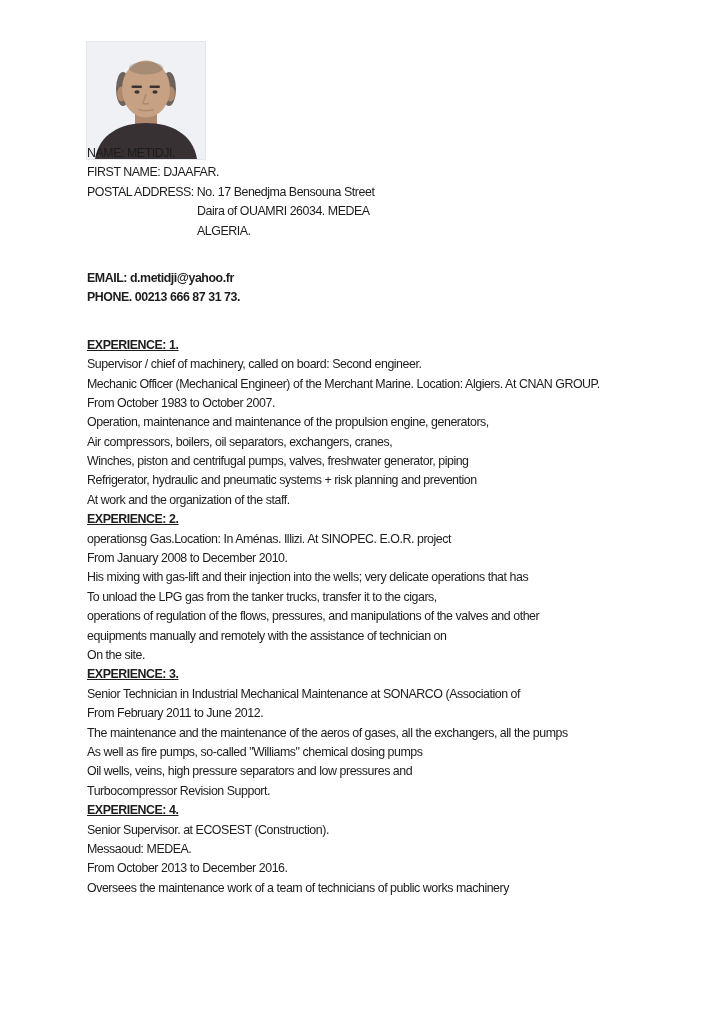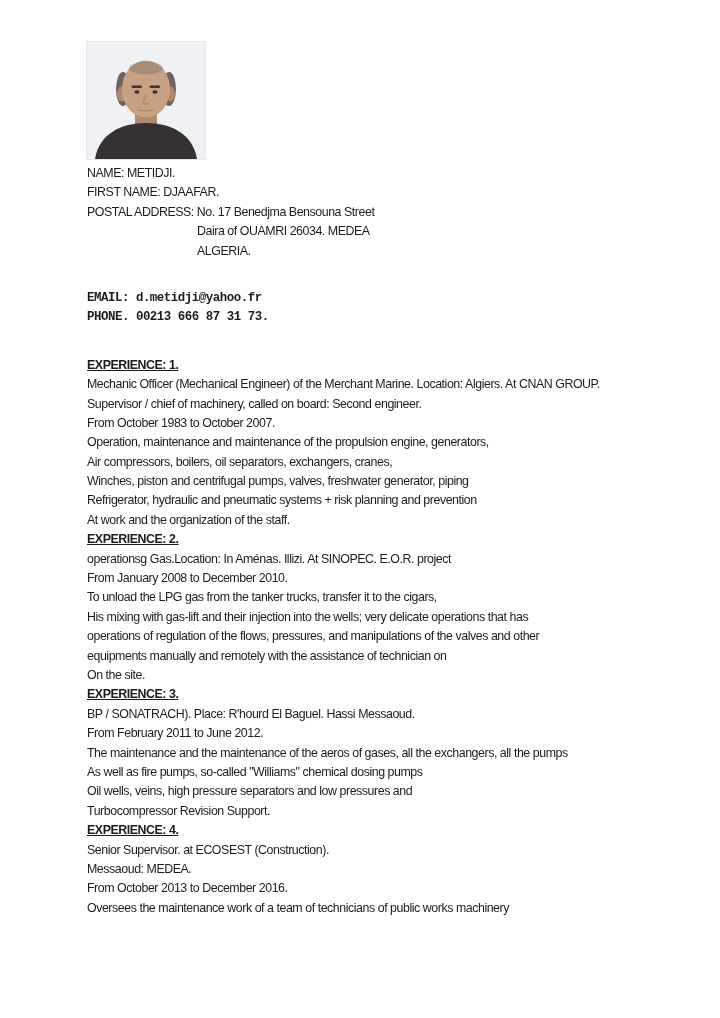--- a/index.html
+++ b/index.html
@@ -22,32 +22,32 @@
     left: 87px;
     top: 42px;
     width: 118px;
     height: 117px;
     outline: 1px solid #e4e7ec;
   }
   .photo svg { display: block; width: 100%; height: 100%; }
   .doc {
     position: absolute;
     left: 87px;
-    top: 164px;
+    top: 144px;
     width: 630px;
     font-size: 12.4px;
     line-height: 19.4px;
     letter-spacing: -0.45px;
   }
   .line {
     white-space: nowrap;
     height: 19.4px;
   }
   .line.indent { padding-left: 110px; }
-  .line.bold { font-weight: bold; font-family: Liberation Mono, monospace; }
+  .line.bold { font-weight: bold; }
   .line.heading {
     font-weight: bold;
     text-decoration: underline;
   }
   .gap { height: 28px; }
 </style>
 </head>
 <body>
 
 <div class="page">
@@ -87,38 +87,38 @@
       <div class="line normal">NAME: METIDJI.</div>
       <div class="line normal">FIRST NAME: DJAAFAR.</div>
       <div class="line normal">POSTAL ADDRESS: No. 17 Benedjma Bensouna Street</div>
       <div class="line indent">Daira of OUAMRI 26034. MEDEA</div>
       <div class="line indent">ALGERIA.</div>
       <div class="gap"></div>
       <div class="line bold">EMAIL: d.metidji@yahoo.fr</div>
       <div class="line bold">PHONE. 00213 666 87 31 73.</div>
       <div class="gap"></div>
       <div class="line heading">EXPERIENCE: 1.</div>
+      <div class="line normal">Supervisor / chief of machinery, called on board: Second engineer.</div>
       <div class="line normal">Mechanic Officer (Mechanical Engineer) of the Merchant Marine. Location: Algiers. At CNAN GROUP.</div>
-      <div class="line normal">Supervisor / chief of machinery, called on board: Second engineer.</div>
       <div class="line normal">From October 1983 to October 2007.</div>
       <div class="line normal">Operation, maintenance and maintenance of the propulsion engine, generators,</div>
       <div class="line normal">Air compressors, boilers, oil separators, exchangers, cranes,</div>
       <div class="line normal">Winches, piston and centrifugal pumps, valves, freshwater generator, piping</div>
       <div class="line normal">Refrigerator, hydraulic and pneumatic systems + risk planning and prevention</div>
       <div class="line normal">At work and the organization of the staff.</div>
       <div class="line heading">EXPERIENCE: 2.</div>
       <div class="line normal">operationsg Gas.Location: In Aménas. Illizi. At SINOPEC. E.O.R. project</div>
       <div class="line normal">From January 2008 to December 2010.</div>
+      <div class="line normal">His mixing with gas-lift and their injection into the wells; very delicate operations that has</div>
       <div class="line normal">To unload the LPG gas from the tanker trucks, transfer it to the cigars,</div>
-      <div class="line normal">His mixing with gas-lift and their injection into the wells; very delicate operations that has</div>
       <div class="line normal">operations of regulation of the flows, pressures, and manipulations of the valves and other</div>
       <div class="line normal">equipments manually and remotely with the assistance of technician on</div>
       <div class="line normal">On the site.</div>
       <div class="line heading">EXPERIENCE: 3.</div>
-      <div class="line normal">BP / SONATRACH). Place: R'hourd El Baguel. Hassi Messaoud.</div>
+      <div class="line normal">Senior Technician in Industrial Mechanical Maintenance at SONARCO (Association of</div>
       <div class="line normal">From February 2011 to June 2012.</div>
       <div class="line normal">The maintenance and the maintenance of the aeros of gases, all the exchangers, all the pumps</div>
       <div class="line normal">As well as fire pumps, so-called "Williams" chemical dosing pumps</div>
       <div class="line normal">Oil wells, veins, high pressure separators and low pressures and</div>
       <div class="line normal">Turbocompressor Revision Support.</div>
       <div class="line heading">EXPERIENCE: 4.</div>
       <div class="line normal">Senior Supervisor. at ECOSEST (Construction).</div>
       <div class="line normal">Messaoud: MEDEA.</div>
       <div class="line normal">From October 2013 to December 2016.</div>
       <div class="line normal">Oversees the maintenance work of a team of technicians of public works machinery</div>

